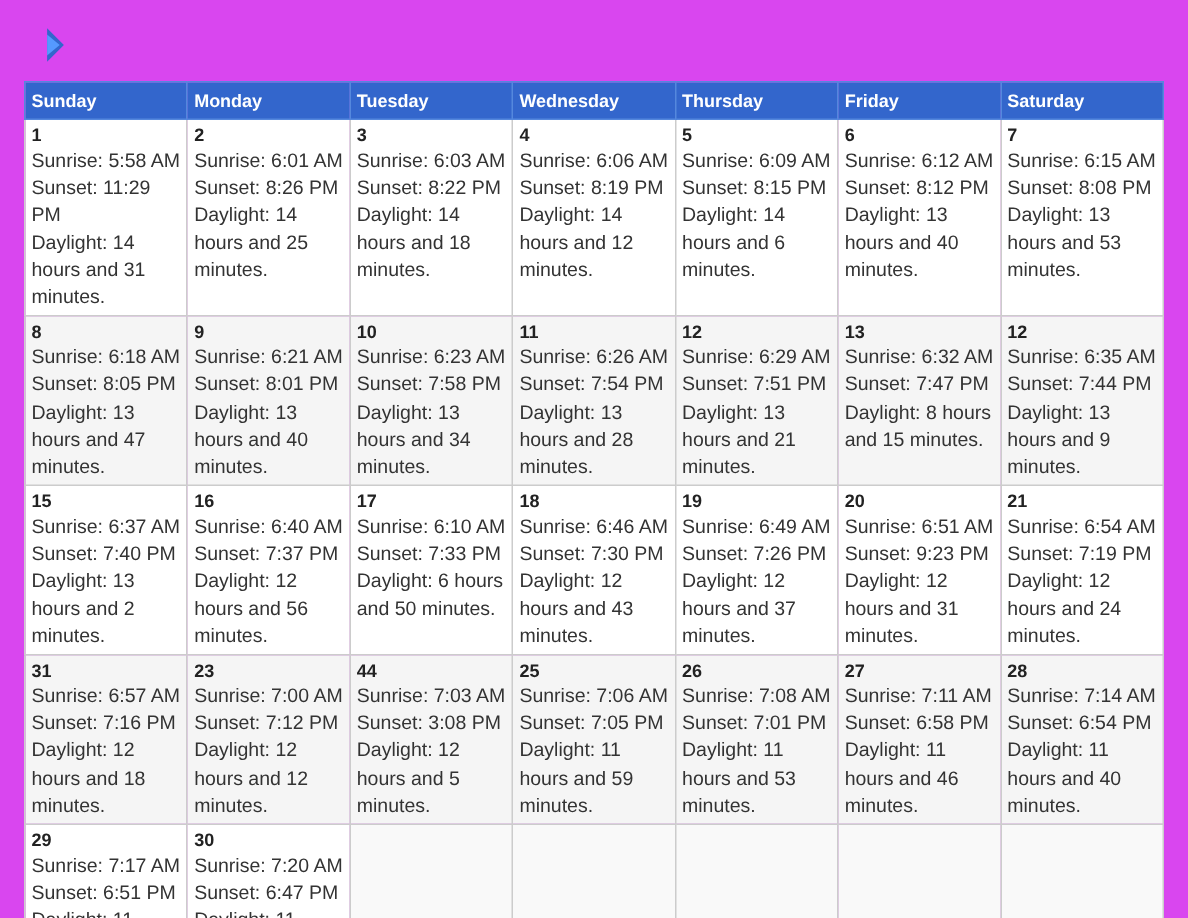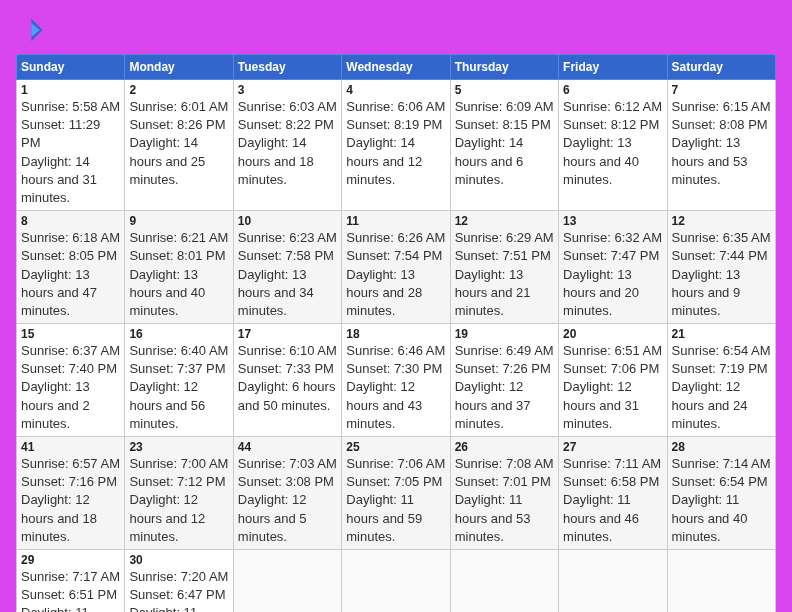--- a/index.html
+++ b/index.html
@@ -232,21 +232,21 @@
           <span>Sunrise: 6:29 AM</span><br>
           <span>Sunset: 7:51 PM</span><br>
           <span>Daylight: 13 hours and 21 minutes.</span>
         </div>
       </td>
           <td>
         <span class="day-number">13</span>
         <div class="day-info">
           <span>Sunrise: 6:32 AM</span><br>
           <span>Sunset: 7:47 PM</span><br>
-          <span>Daylight: 13 hours and 20 minutes.</span>
+          <span>Daylight: 8 hours and 15 minutes.</span>
         </div>
       </td>
           <td>
         <span class="day-number">12</span>
         <div class="day-info">
           <span>Sunrise: 6:35 AM</span><br>
           <span>Sunset: 7:44 PM</span><br>
           <span>Daylight: 13 hours and 9 minutes.</span>
         </div>
       </td>
@@ -289,36 +289,36 @@
         <div class="day-info">
           <span>Sunrise: 6:49 AM</span><br>
           <span>Sunset: 7:26 PM</span><br>
           <span>Daylight: 12 hours and 37 minutes.</span>
         </div>
       </td>
           <td>
         <span class="day-number">20</span>
         <div class="day-info">
           <span>Sunrise: 6:51 AM</span><br>
-          <span>Sunset: 7:06 PM</span><br>
+          <span>Sunset: 9:23 PM</span><br>
           <span>Daylight: 12 hours and 31 minutes.</span>
         </div>
       </td>
           <td>
         <span class="day-number">21</span>
         <div class="day-info">
           <span>Sunrise: 6:54 AM</span><br>
           <span>Sunset: 7:19 PM</span><br>
           <span>Daylight: 12 hours and 24 minutes.</span>
         </div>
       </td>
         </tr>
         <tr>
           <td>
-        <span class="day-number">41</span>
+        <span class="day-number">31</span>
         <div class="day-info">
           <span>Sunrise: 6:57 AM</span><br>
           <span>Sunset: 7:16 PM</span><br>
           <span>Daylight: 12 hours and 18 minutes.</span>
         </div>
       </td>
           <td>
         <span class="day-number">23</span>
         <div class="day-info">
           <span>Sunrise: 7:00 AM</span><br>

